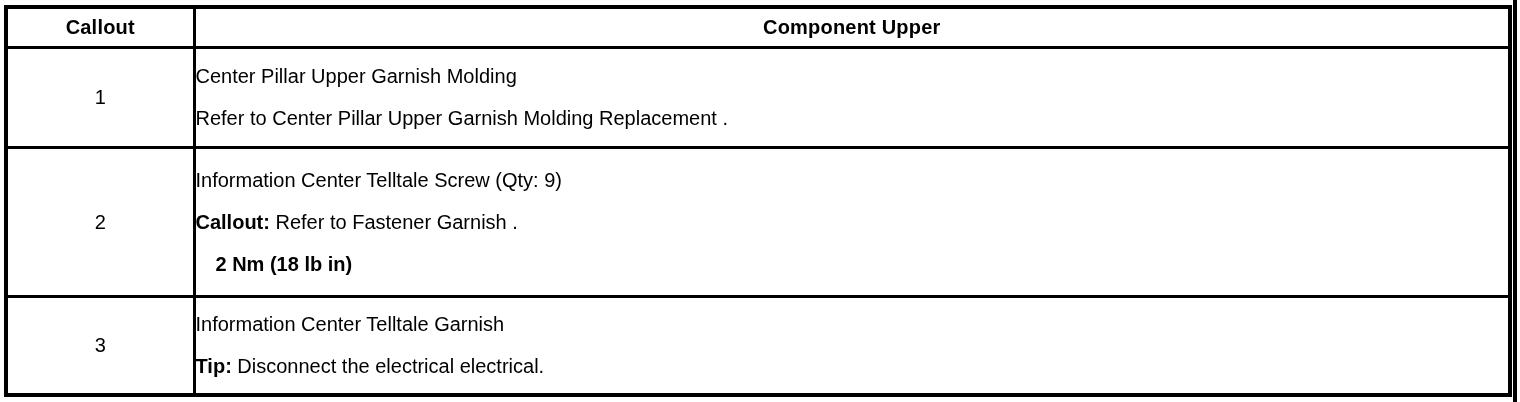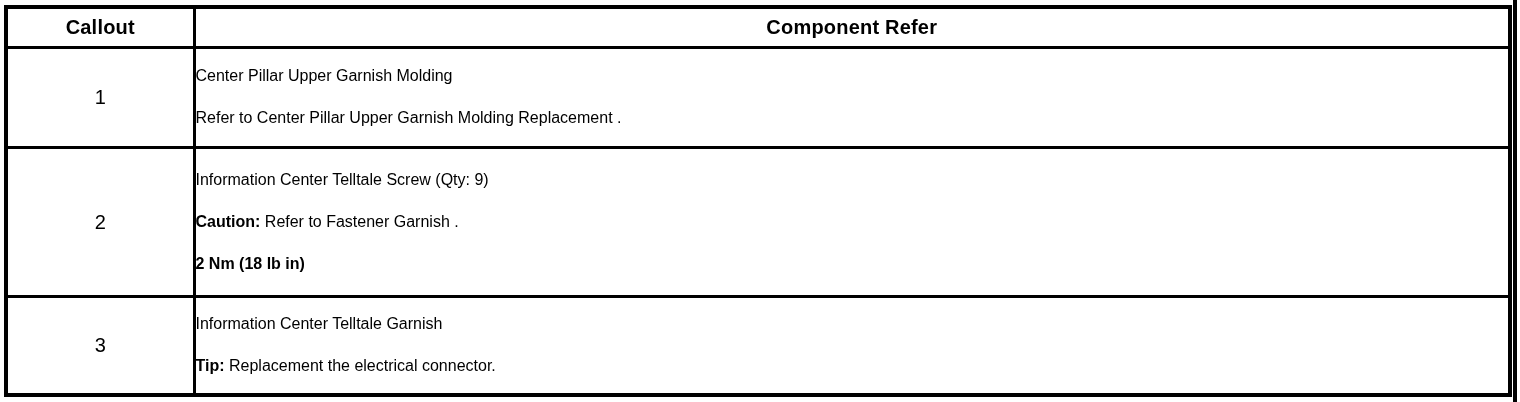--- a/index.html
+++ b/index.html
@@ -78,40 +78,41 @@
     line-height: 22px;
   }
 
   td.name-cell {
     text-align: left;
     vertical-align: middle;
     padding: 0 6px 0 9px;
   }
 
   .name-block {
-    font-size: 16px;
+    font-size: 20px;
     line-height: 22px;
   }
 
   .name-line {
     margin: 0;
     padding: 0;
     white-space: nowrap;
   }
 
   .name-line + .name-line {
     margin-top: 20px;
   }
 
   .lead {
     font-weight: bold;
   }
 
   .bold-line {
     font-weight: bold;
+    padding-left: 20px;
   }
 
   
   tr.row-1 { height: 100px; }
   tr.row-2 { height: 149px; }
   tr.row-3 { height: 99px; }
 </style>
 </head>
 <body>
 
@@ -119,49 +120,49 @@
 
   <div class="table-wrap">
     <table class="parts-table">
       <colgroup>
         <col class="col-callout">
         <col class="col-name">
       </colgroup>
       <thead>
         <tr class="hdr-row">
           <th class="hdr">Callout</th>
-          <th class="hdr">Component Refer</th>
+          <th class="hdr">Component Upper</th>
         </tr>
       </thead>
       <tbody id="tbody">
           <tr class="row-1">
             <td class="callout-cell">1</td>
             <td class="name-cell">
               <div class="name-block">
                 <div class="name-line"><span>Center Pillar Upper Garnish Molding</span></div>
                 <div class="name-line"><span>Refer to Center Pillar Upper Garnish Molding Replacement .</span></div>
               </div>
             </td>
           </tr>
           <tr class="row-2">
             <td class="callout-cell">2</td>
             <td class="name-cell">
               <div class="name-block">
                 <div class="name-line"><span>Information Center Telltale Screw (Qty: 9)</span></div>
-                <div class="name-line"><span class="lead">Caution:</span><span> Refer to Fastener Garnish .</span></div>
+                <div class="name-line"><span class="lead">Callout:</span><span> Refer to Fastener Garnish .</span></div>
                 <div class="name-line bold-line"><span>2 Nm (18 lb in)</span></div>
               </div>
             </td>
           </tr>
           <tr class="row-3">
             <td class="callout-cell">3</td>
             <td class="name-cell">
               <div class="name-block">
                 <div class="name-line"><span>Information Center Telltale Garnish</span></div>
-                <div class="name-line"><span class="lead">Tip:</span><span> Replacement the electrical connector.</span></div>
+                <div class="name-line"><span class="lead">Tip:</span><span> Disconnect the electrical electrical.</span></div>
               </div>
             </td>
           </tr>
         </tbody>
     </table>
   </div>
 
   <div class="page-frame-rule"></div>
 
 </div>

